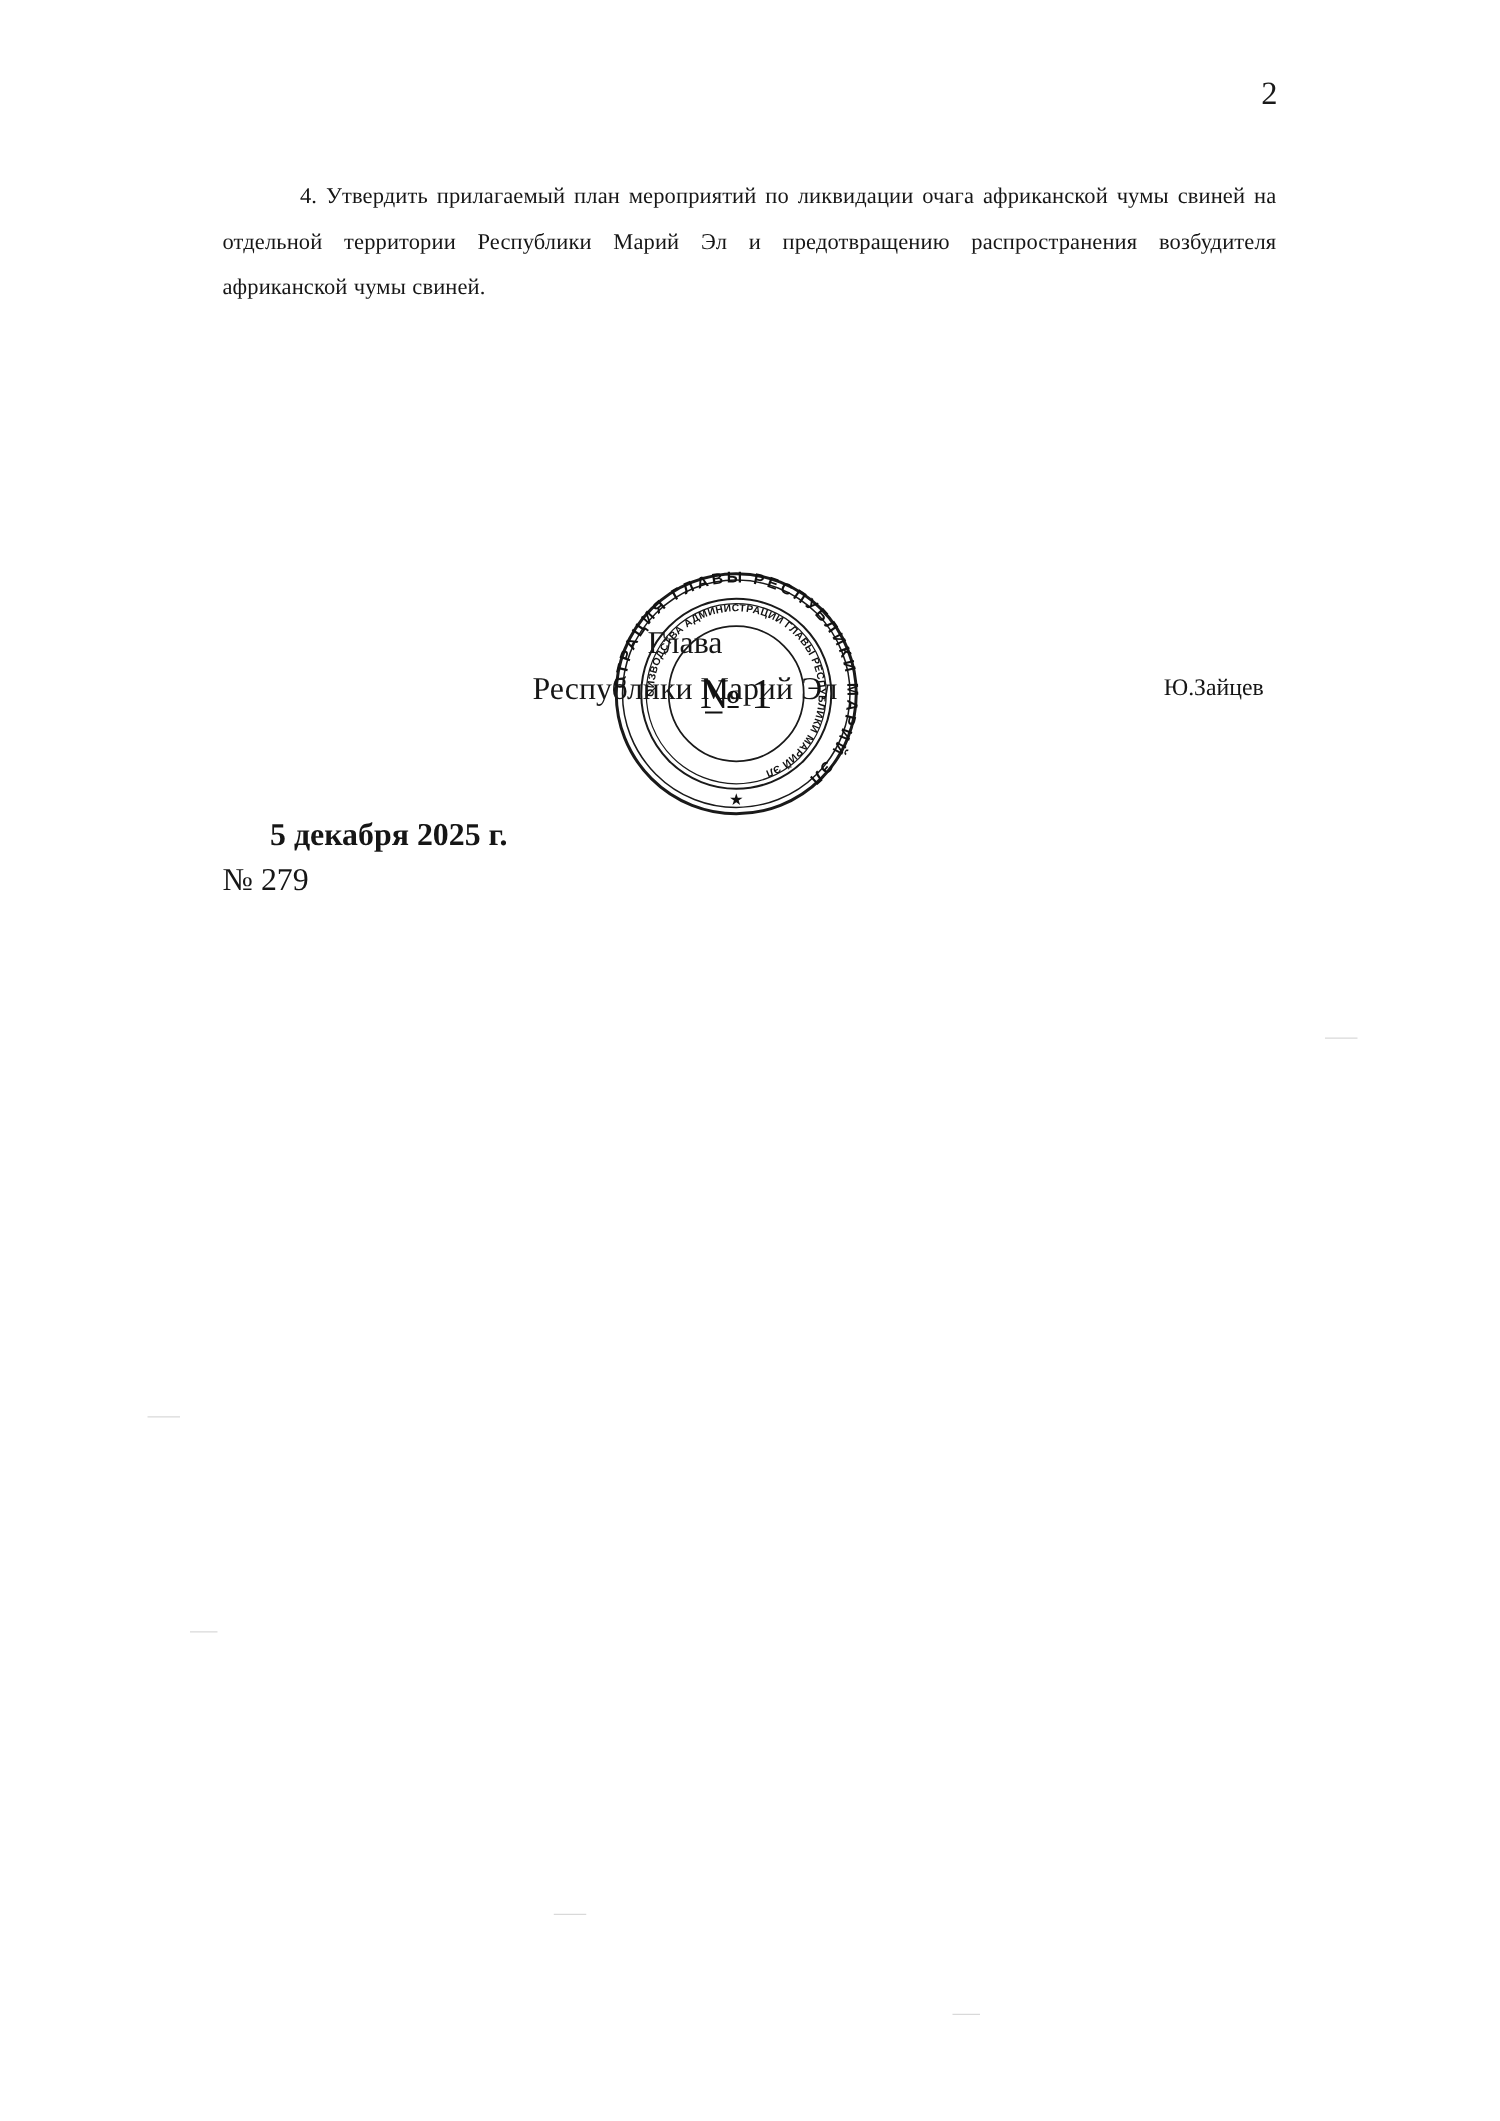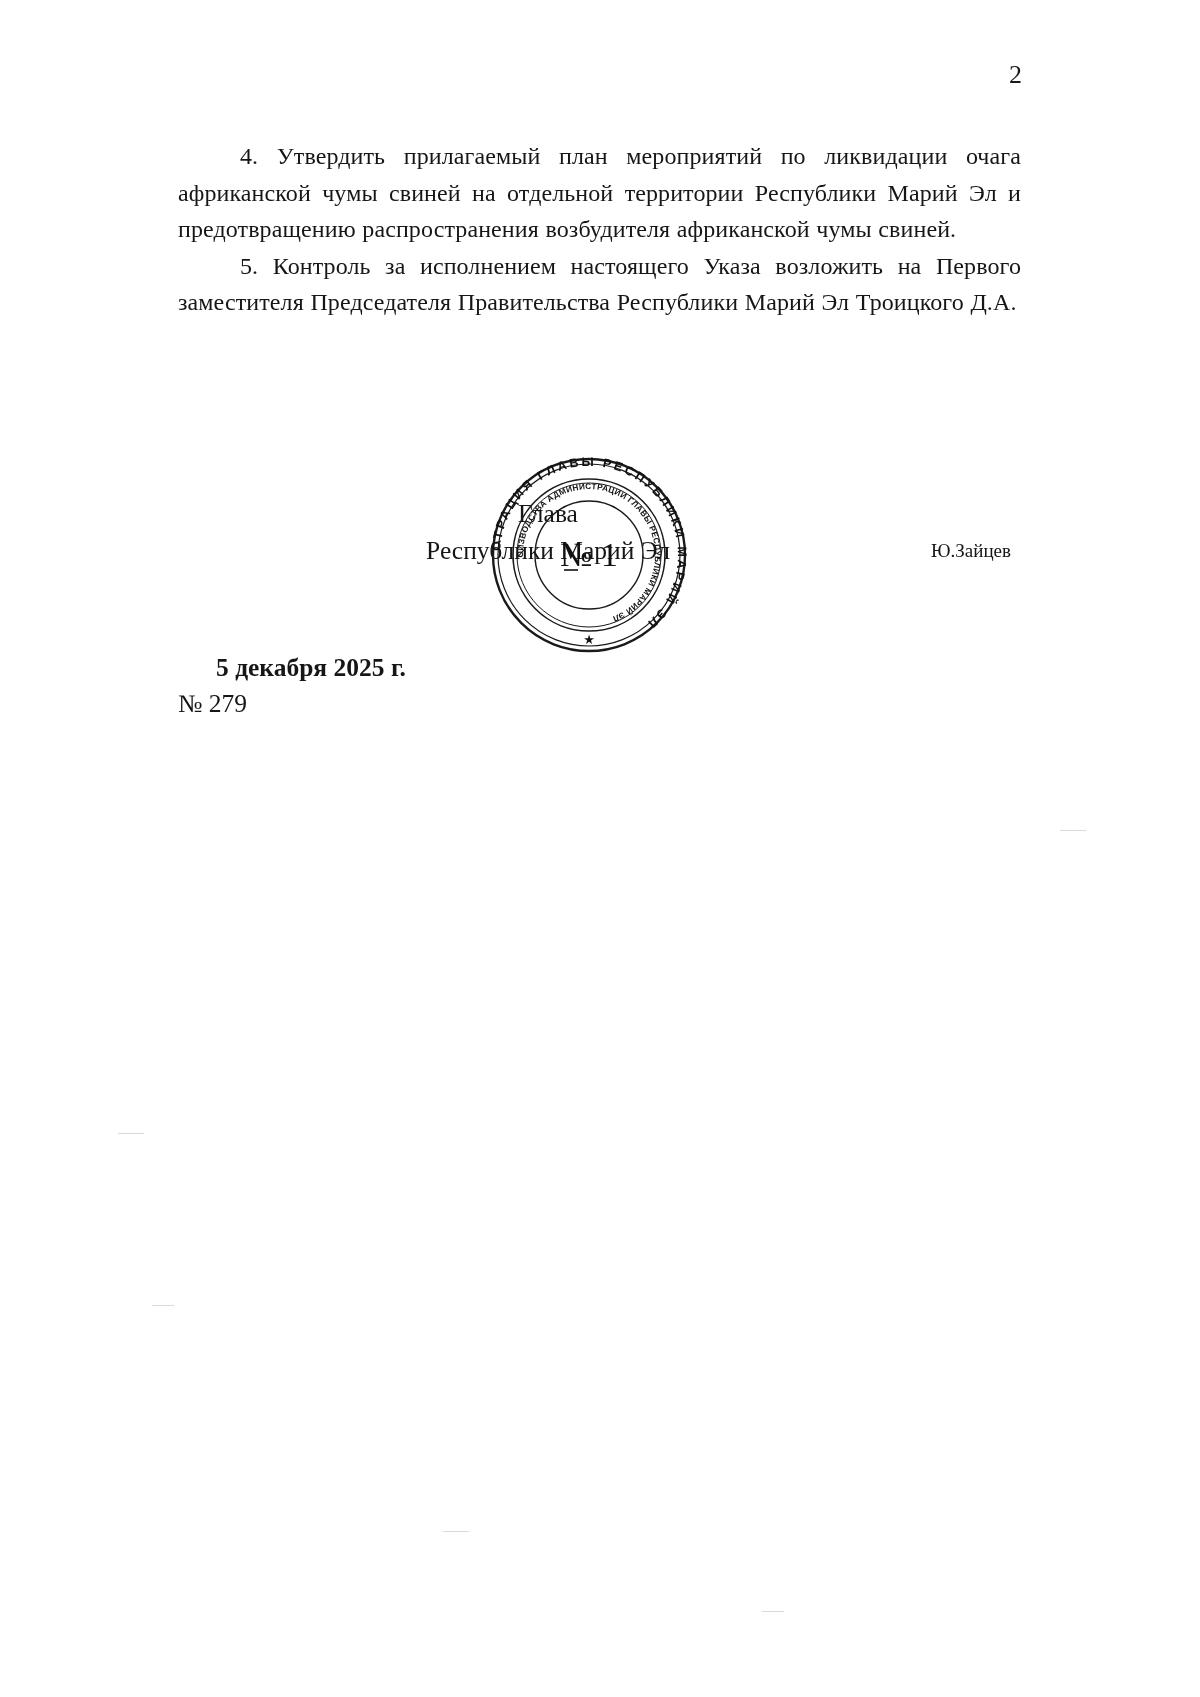--- a/index.html
+++ b/index.html
@@ -30,21 +30,21 @@
   
   .body-text {
     position: absolute;
     left: 178px;
     top: 138px;
     width: 843px;
   }
   .para {
     text-align: justify;
     text-align-last: left;
-    font-size: 24px;
+    font-size: 18px;
     line-height: 36.5px;
     margin: 0 0 0 0;
     letter-spacing: 0.1px;
     word-spacing: 0.5px;
   }
   .para.indent {
     text-indent: 62px;
   }
 
   
@@ -108,21 +108,20 @@
 </style>
 </head>
 <body>
 
 <div class="page">
 
   <div class="page-number">2</div>
 
   <div class="body-text">
     <p class="para indent">4. Утвердить прилагаемый план мероприятий по ликвидации очага африканской чумы свиней на отдельной территории Республики Марий Эл и предотвращению распространения возбудителя африканской чумы свиней.</p>
-    <p class="para indent">5. Контроль за исполнением настоящего Указа возложить на Первого заместителя Председателя Правительства Республики Марий Эл Троицкого Д.А.</p>
   </div>
 
   <div class="sign-block">
     <div class="sign-title">
       <span class="l1">Глава</span>
       <span class="l2">Республики Марий Эл</span>
     </div>
     <div class="sign-name">Ю.Зайцев</div>
   </div>
 

